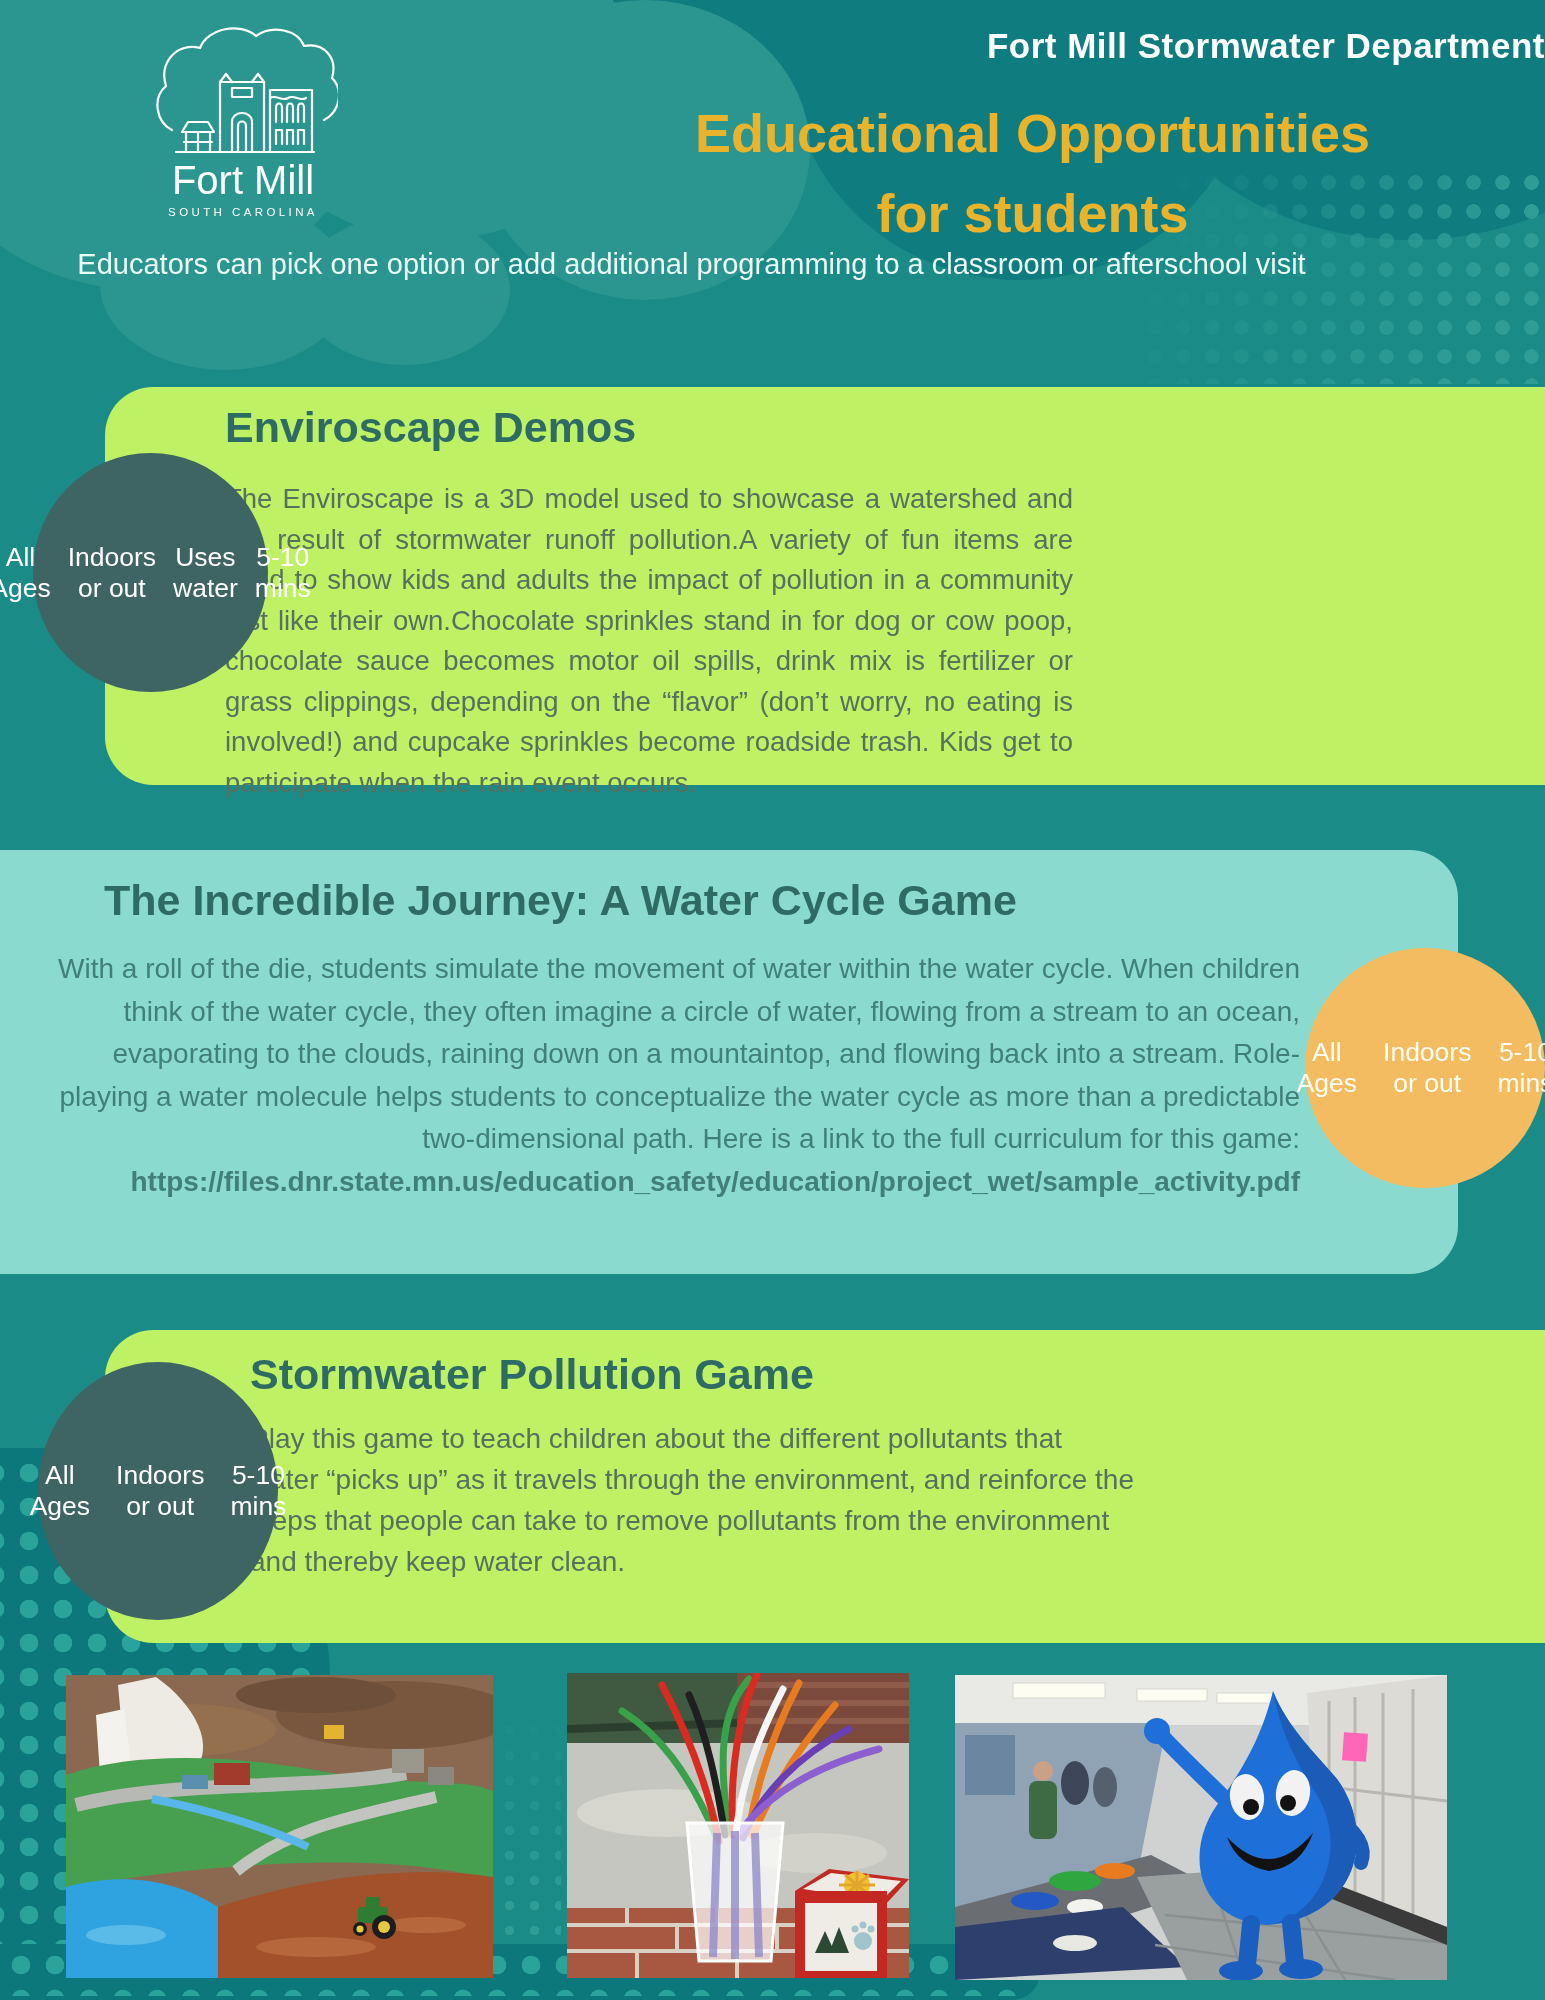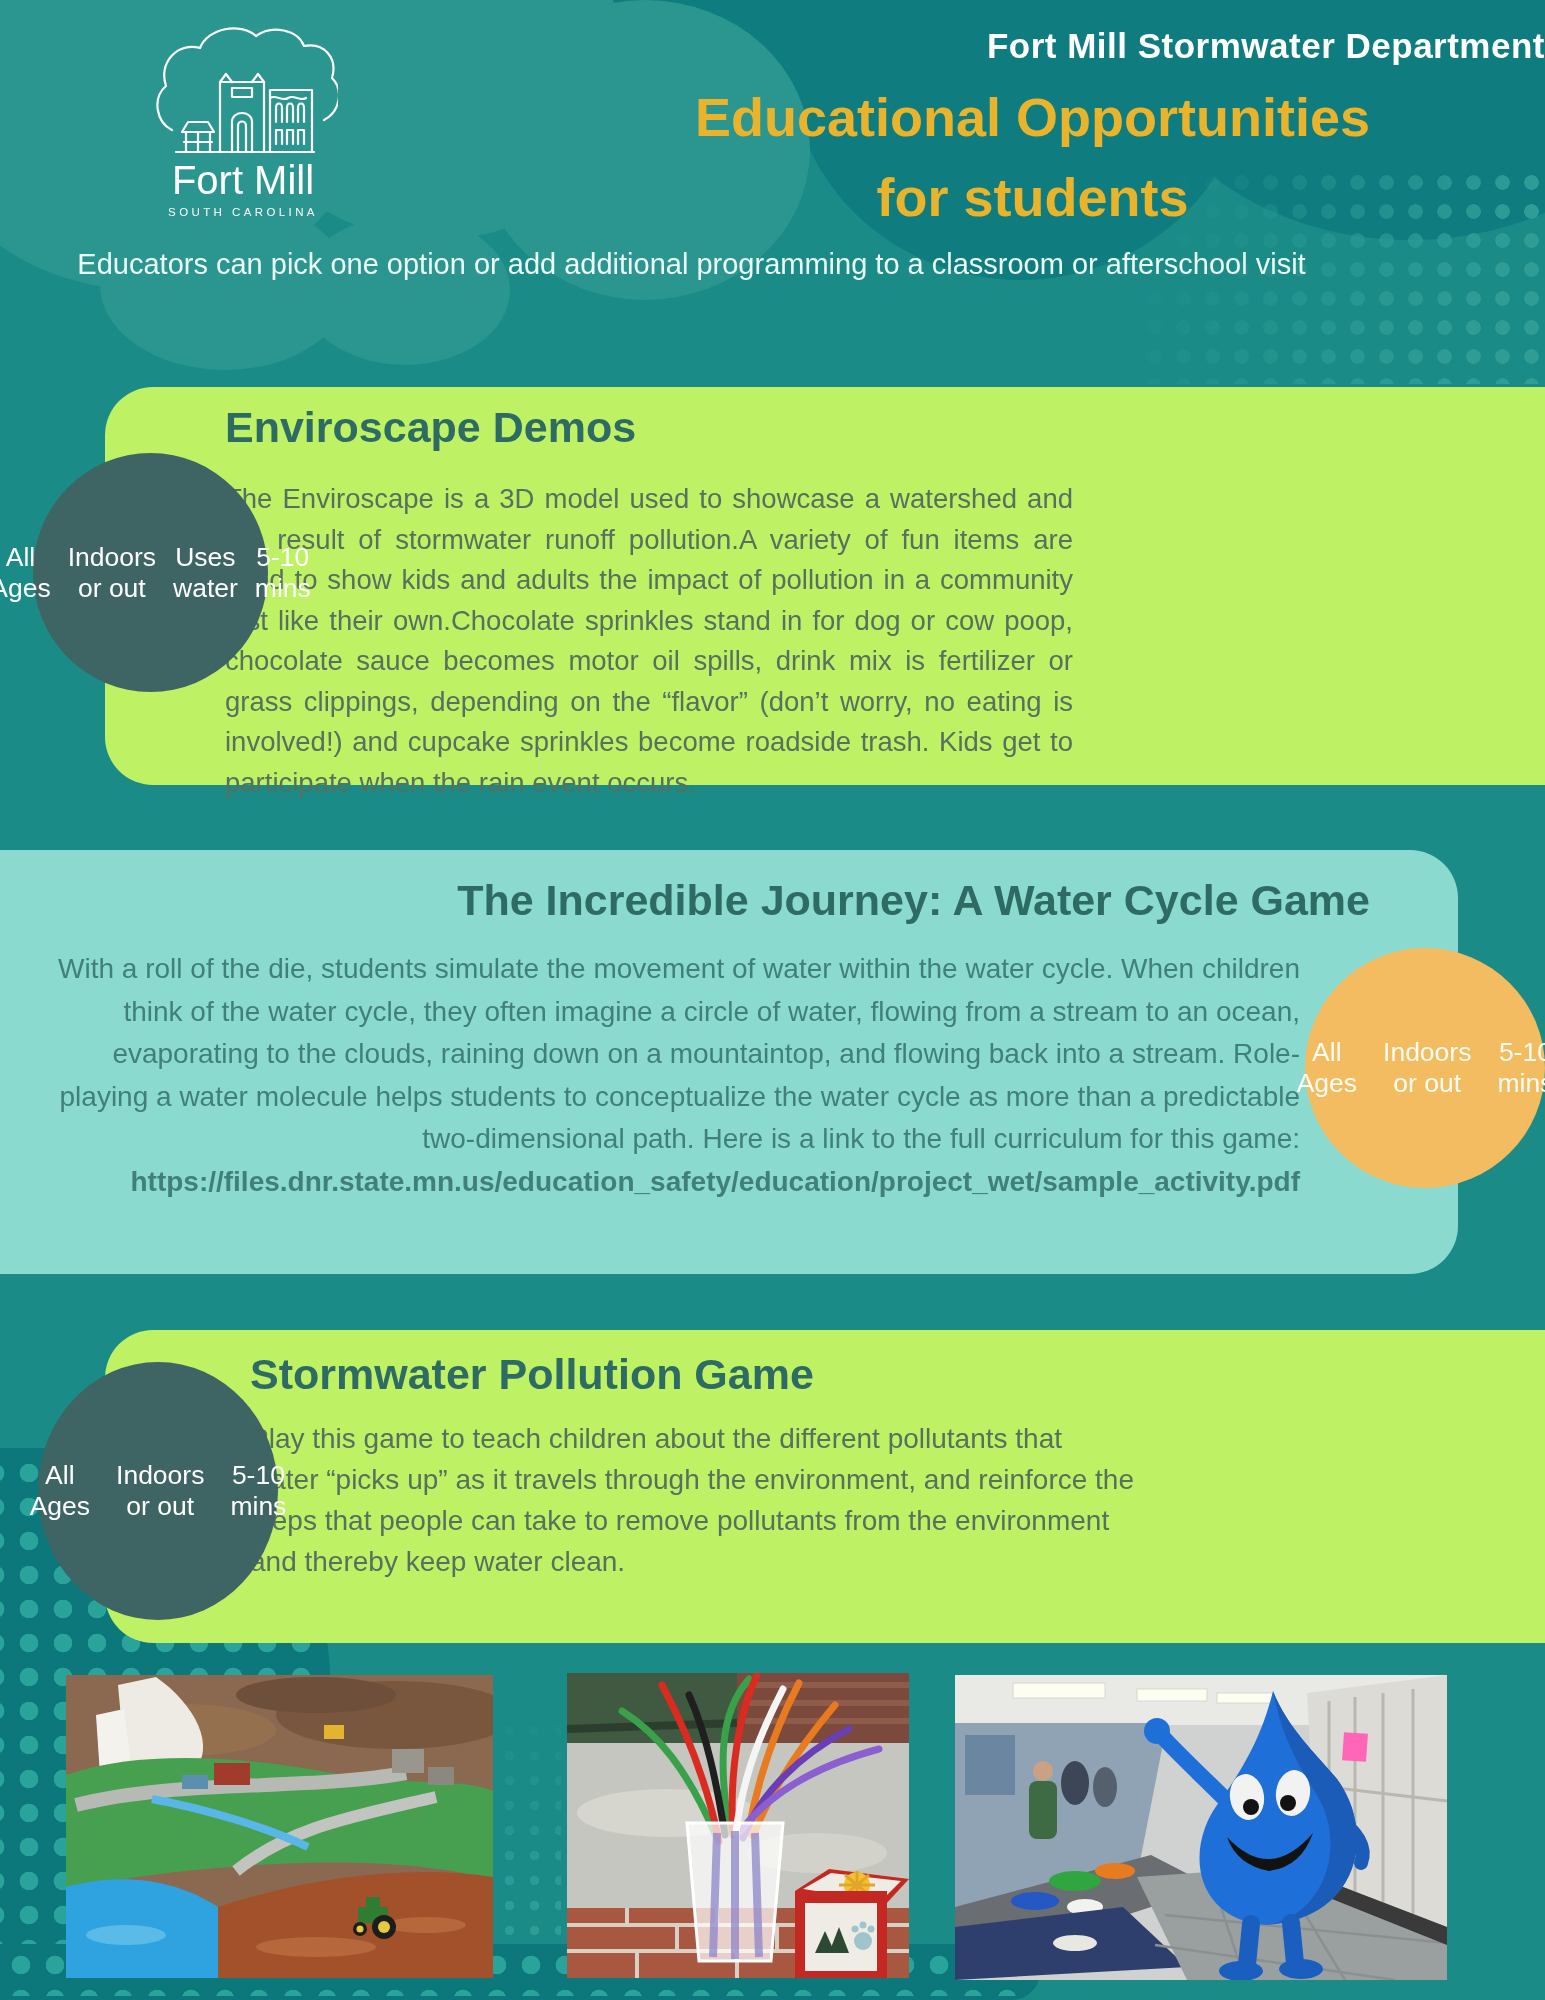--- a/index.html
+++ b/index.html
@@ -54,31 +54,31 @@
   .dots-col2{
     left:1048px;top:1852px;width:62px;height:92px;
     background-image:radial-gradient(circle,#2f9c96 4.5px,rgba(0,0,0,0) 5px);
     background-size:26px 26px;
   }
   
   .logo-wrap{left:148px;top:26px;width:190px;height:196px;}
   .header-text{left:520px;top:26px;width:1025px;text-align:center;color:#fff;}
   .dept{font-size:35px;font-weight:700;letter-spacing:.5px;text-align:right;}
   .title-y{font-size:54px;font-weight:700;color:#e9b42c;}
-  .t1{margin-top:20px;}
+  .t1{margin-top:36px;}
   .t2{margin-top:18px;}
   .intro{left:0;top:248px;width:1383px;text-align:center;font-size:29px;color:#ecfbf6;}
   
   .card{background:#bef264;}
   .card1{left:105px;top:387px;width:1440px;height:398px;border-radius:48px 0 0 48px;}
   .card3{left:105px;top:1330px;width:1440px;height:313px;border-radius:48px 0 0 48px;}
   .card2{left:0;top:850px;width:1458px;height:424px;background:#8adacf;border-radius:0 48px 48px 0;}
   .card-title{font-size:43px;font-weight:700;color:#2e6b64;}
   .card1 .card-title{position:absolute;left:120px;top:16px;}
-  .card2 .card-title{position:absolute;left:90px;top:26px;width:1280px;text-align:right;}
+  .card2 .card-title{position:absolute;left:104px;top:26px;width:1280px;text-align:left;}
   .card3 .card-title{position:absolute;left:145px;top:20px;}
   .body-text{font-size:27.5px;line-height:40.5px;color:#57705f;}
   .card1 .body-text{position:absolute;left:120px;top:92px;width:848px;text-align:justify;}
   .card2 .body-text{position:absolute;left:35px;top:98px;width:1265px;text-align:right;color:#41807a;font-size:28px;line-height:42.5px;}
   .card3 .body-text{position:absolute;left:145px;top:88px;width:888px;text-align:left;font-size:28px;line-height:41px;}
   .link-line{display:block;font-weight:bold;}
   
   .badge{
     border-radius:50%;display:flex;flex-direction:row;align-items:center;
     justify-content:center;text-align:center;color:#fff;font-size:26.5px;

